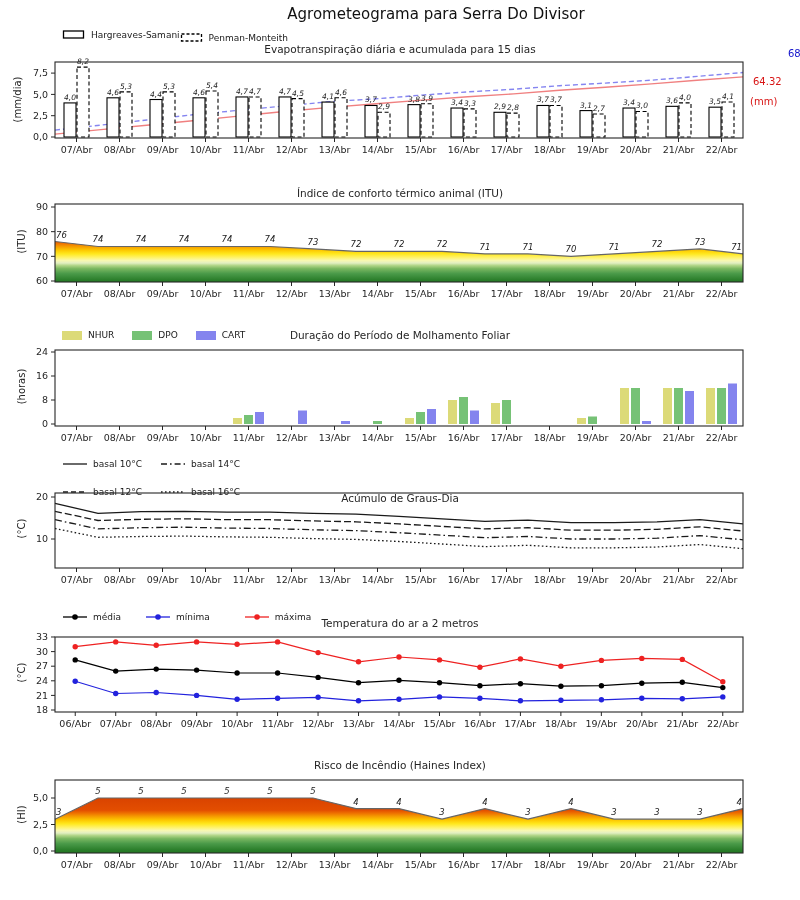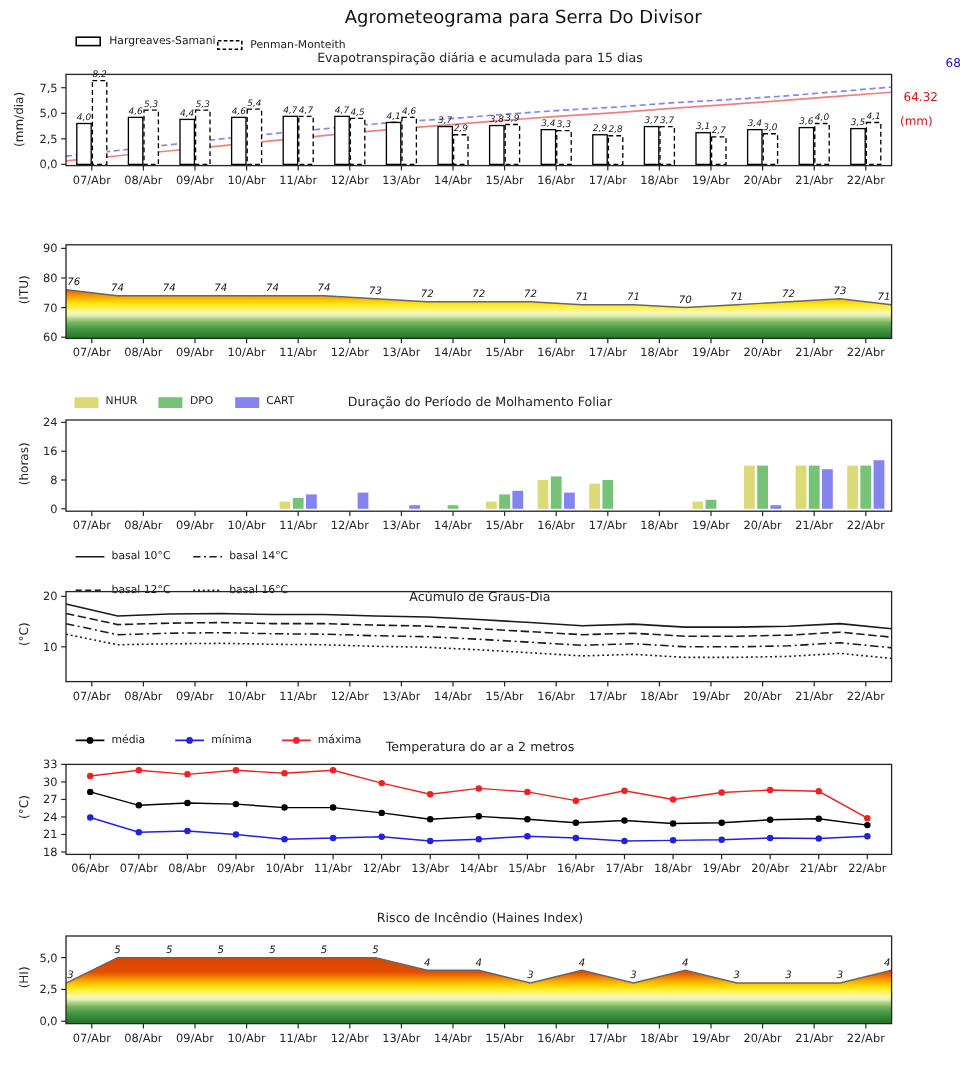--- a/index.html
+++ b/index.html
@@ -43,20 +43,21 @@
           <rect x="1.5" y="2" width="20" height="7" fill="#ffffff" stroke-width="1.3" stroke-dasharray="3 2" stroke="#000000"></rect>
         </svg>
       <span>Penman-Monteith</span>
     </div>
   </div>
   <div class="ovl rlab" style="left: 788px; top: 48px; color: rgb(20, 20, 204);">68.97</div>
   <div class="ovl rlab" style="left: 753px; top: 76px; color: rgb(216, 20, 20);">64.32</div>
   <div class="ovl rlab" style="left: 750px; top: 96px; color: rgb(216, 20, 20);">(mm)</div>
   <div class="ovl ylab" style="left:-38px;top:94px">(mm/dia)</div>
 
+  <div class="ovl subtitle" style="top:187px">Índice de conforto térmico animal (ITU)</div>
   <div class="ovl ylab" style="left:-34px;top:236px">(ITU)</div>
 
   <div class="ovl subtitle" style="top:329px">Duração do Período de Molhamento Foliar</div>
   <div class="ovl legend row-gap" style="left:62px;top:330px">
     <div class="item">
       <span class="sw" style="background-color: rgb(220, 218, 120);"></span>
       <span>NHUR</span>
     </div>
     <div class="item">
       <span class="sw" style="background-color: rgb(118, 194, 118);"></span>
@@ -100,21 +101,21 @@
 
   <div class="ovl subtitle" style="top:617px">Temperatura do ar a 2 metros</div>
   <div class="ovl legend" style="left:62px;top:612px">
     <div class="item" style="margin-right:24px">
       <svg width="26" height="10">
           <line x1="1" y1="5" x2="25" y2="5" stroke-width="1.3" stroke="#000000"></line>
           <circle cx="13" cy="5" r="2.8" fill="#000000"></circle>
         </svg>
       <span>média</span>
     </div>
-    <div class="item" style="margin-right:24px">
+    <div class="item" style="margin-right:34px">
       <svg width="26" height="10">
           <line x1="1" y1="5" x2="25" y2="5" stroke-width="1.3" stroke="#2222dd"></line>
           <circle cx="13" cy="5" r="2.8" fill="#2222dd"></circle>
         </svg>
       <span>mínima</span>
     </div>
     <div class="item">
       <svg width="26" height="10">
           <line x1="1" y1="5" x2="25" y2="5" stroke-width="1.3" stroke="#ee2222"></line>
           <circle cx="13" cy="5" r="2.8" fill="#ee2222"></circle>

